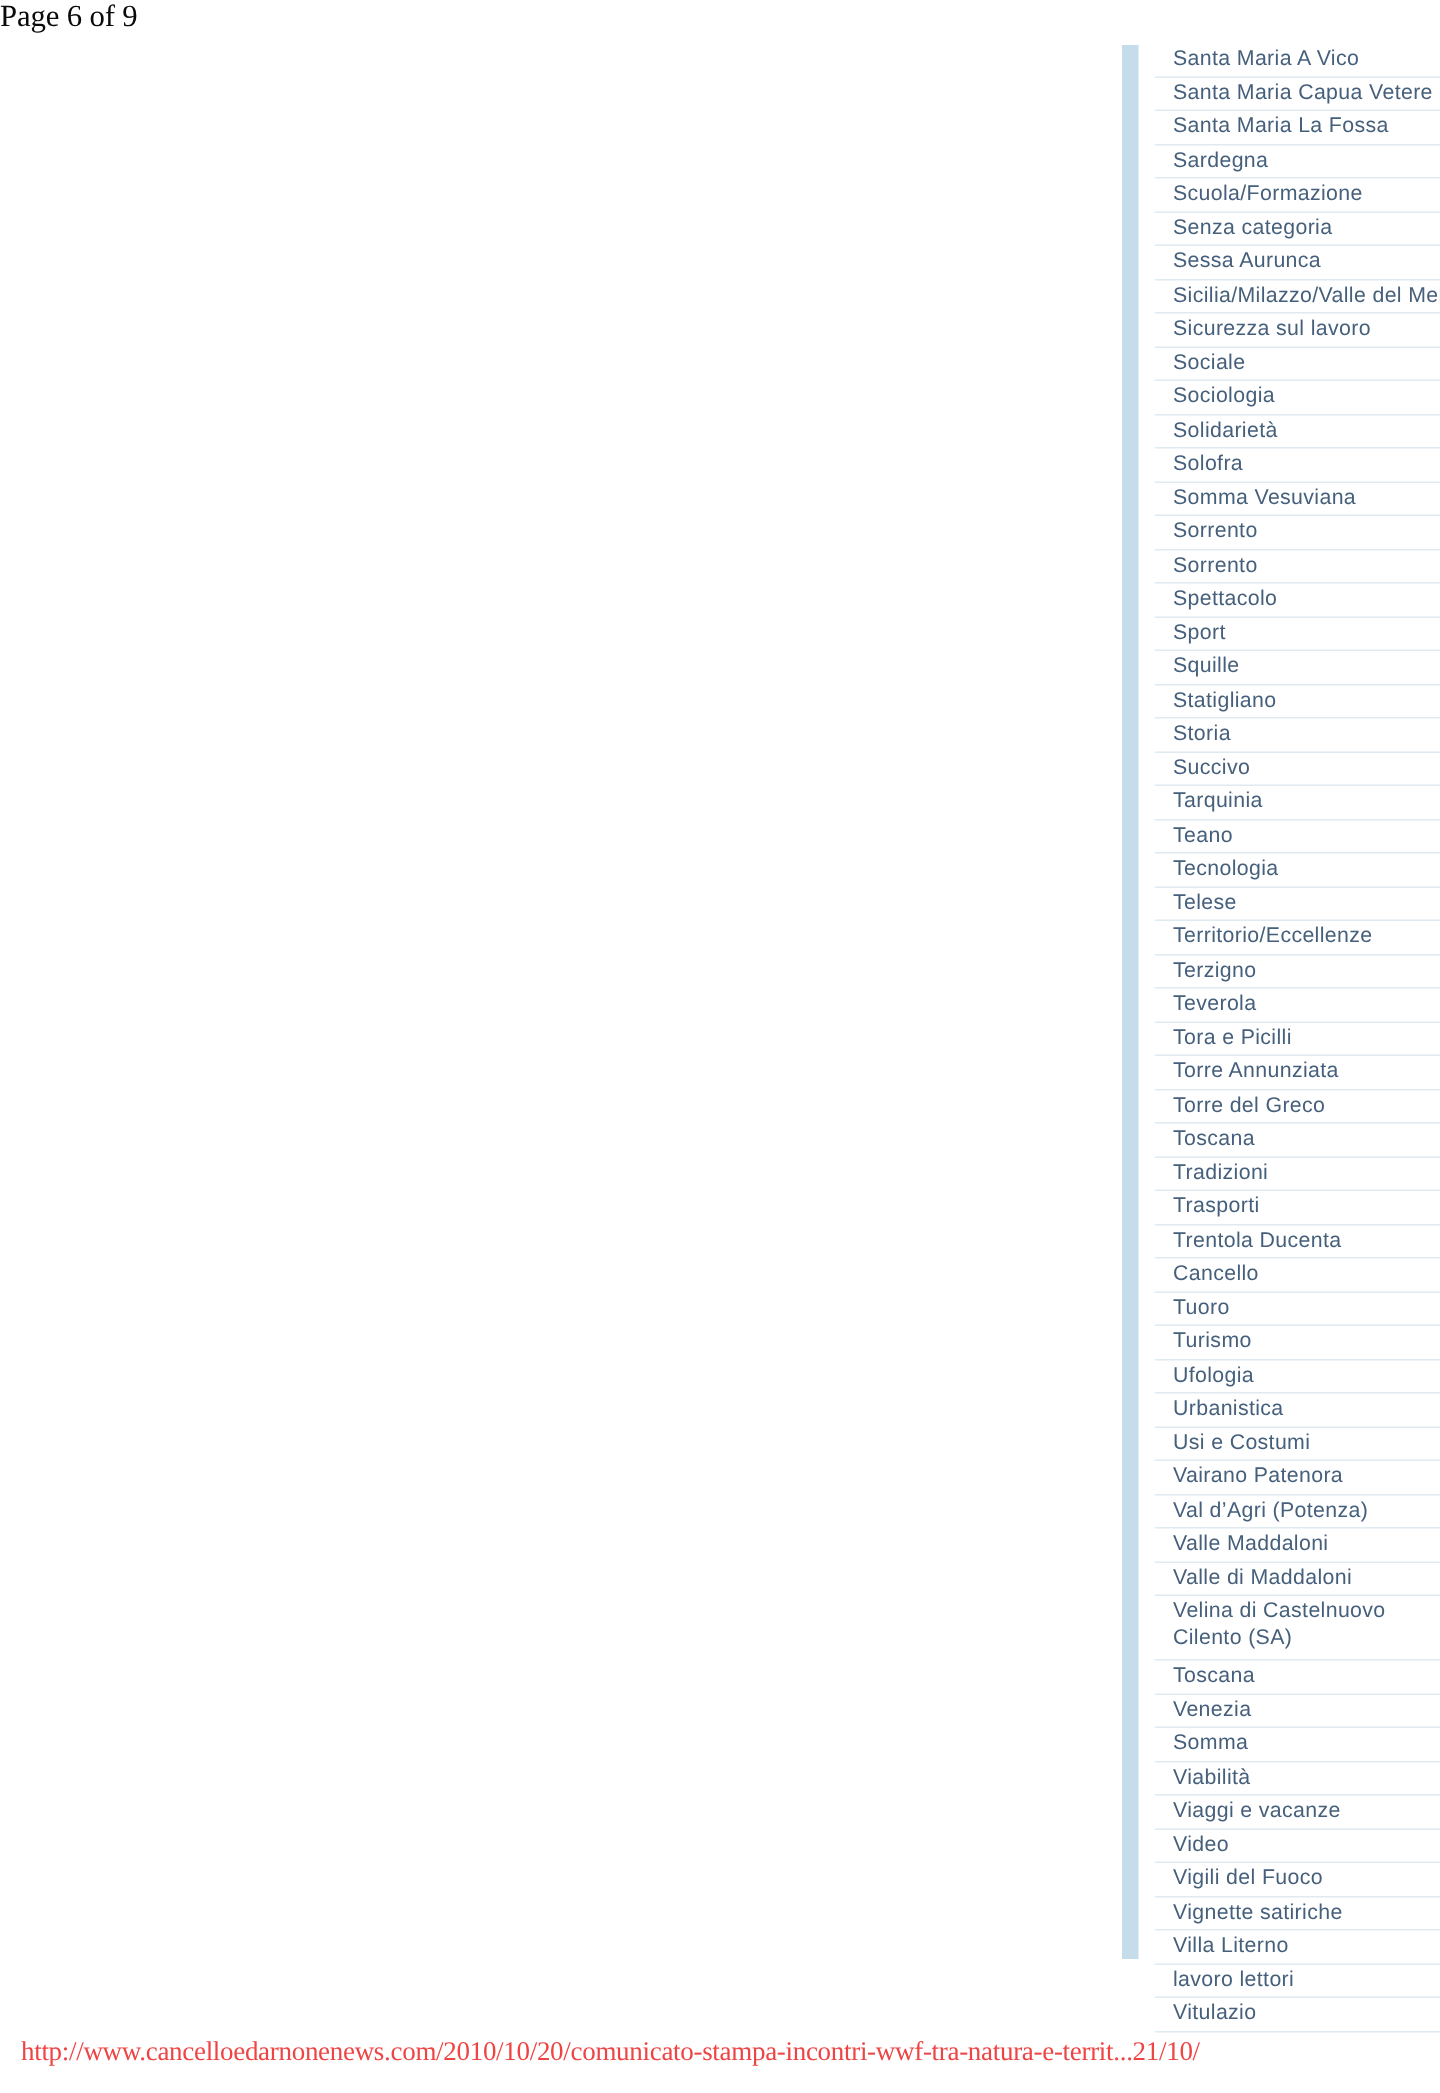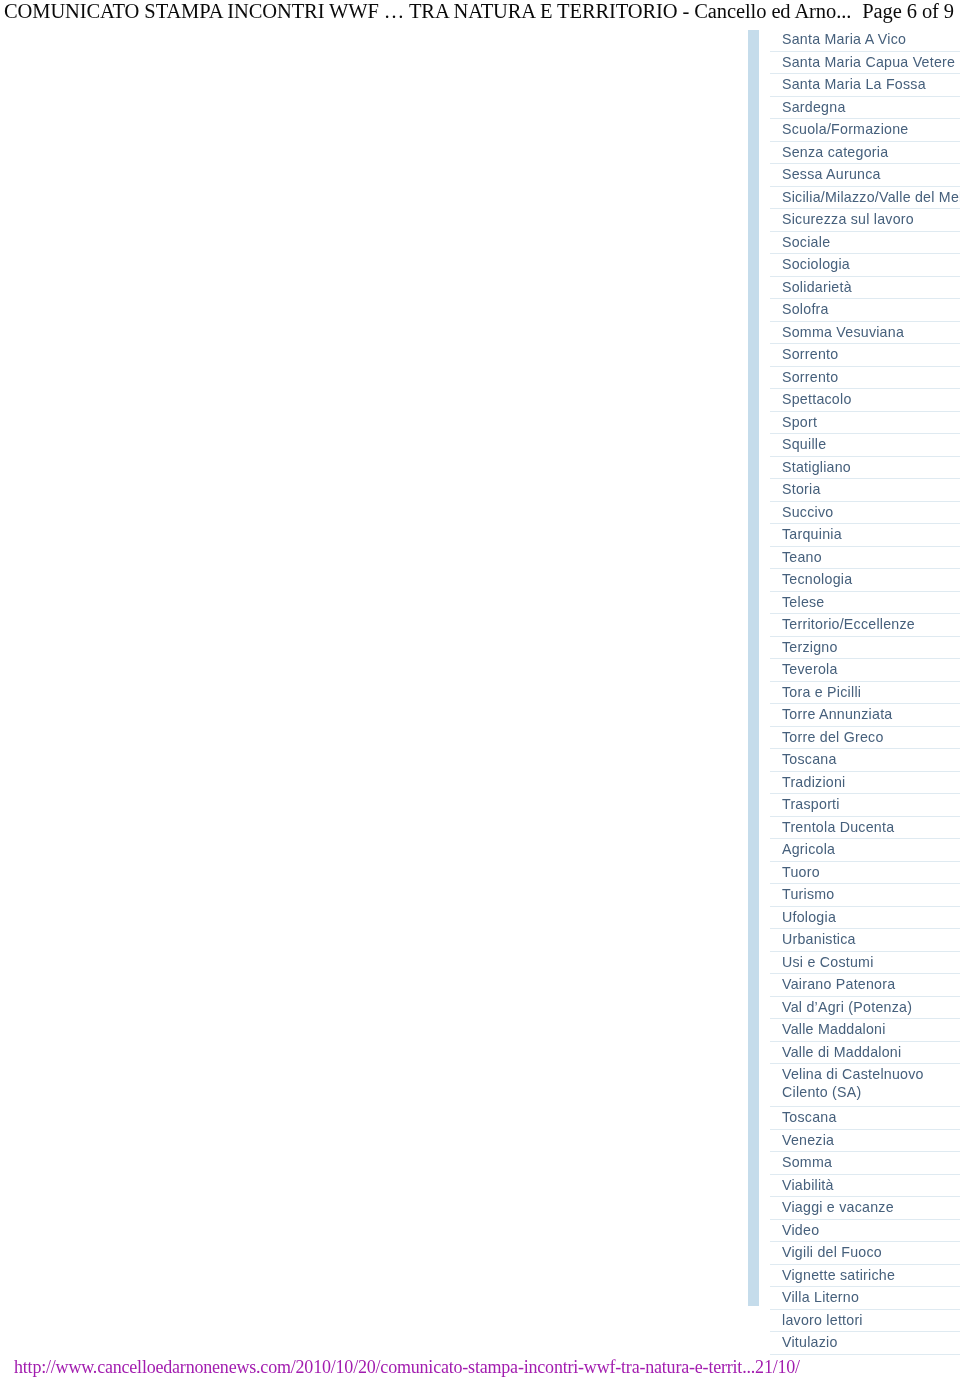--- a/index.html
+++ b/index.html
@@ -97,38 +97,37 @@
   .print-footer {
     position: absolute;
     bottom: 12px;
     left: 0px;
     width: 800px;
     height: 26px;
     display: flex;
     align-items: baseline;
     font-family: "Liberation Serif", serif;
     font-size: 18px;
-    color: #a21caf;
+    color: #ef4444;
     white-space: nowrap;
     overflow: hidden;
   }
   .print-footer .footer-url {
     padding-left: 14px;
     letter-spacing: -0.2px;
   }
   .print-footer .footer-date {
     padding-right: 8px;
     letter-spacing: -0.2px;
   }
 </style>
 </head>
 <body style="background: rgb(255, 255, 255);">
 
 <div class="print-header">
-  <span class="doc-title">COMUNICATO STAMPA INCONTRI WWF … TRA NATURA E TERRITORIO - Cancello ed Arno...</span>
   <span class="page-number">Page 6 of 9</span>
 </div>
 
 <div class="page-body">
 
   <div class="sidebar-rail" style="background: rgb(197, 220, 235);"></div>
 
   <ul class="category-list" id="category-list">
       <li class="category-item" style="color: rgb(70, 96, 124); border-bottom-color: rgb(223, 234, 241);"><span>Santa Maria A Vico</span></li>
       <li class="category-item" style="color: rgb(70, 96, 124); border-bottom-color: rgb(223, 234, 241);"><span>Santa Maria Capua Vetere</span></li>
@@ -159,21 +158,21 @@
       <li class="category-item" style="color: rgb(70, 96, 124); border-bottom-color: rgb(223, 234, 241);"><span>Territorio/Eccellenze</span></li>
       <li class="category-item" style="color: rgb(70, 96, 124); border-bottom-color: rgb(223, 234, 241);"><span>Terzigno</span></li>
       <li class="category-item" style="color: rgb(70, 96, 124); border-bottom-color: rgb(223, 234, 241);"><span>Teverola</span></li>
       <li class="category-item" style="color: rgb(70, 96, 124); border-bottom-color: rgb(223, 234, 241);"><span>Tora e Picilli</span></li>
       <li class="category-item" style="color: rgb(70, 96, 124); border-bottom-color: rgb(223, 234, 241);"><span>Torre Annunziata</span></li>
       <li class="category-item" style="color: rgb(70, 96, 124); border-bottom-color: rgb(223, 234, 241);"><span>Torre del Greco</span></li>
       <li class="category-item" style="color: rgb(70, 96, 124); border-bottom-color: rgb(223, 234, 241);"><span>Toscana</span></li>
       <li class="category-item" style="color: rgb(70, 96, 124); border-bottom-color: rgb(223, 234, 241);"><span>Tradizioni</span></li>
       <li class="category-item" style="color: rgb(70, 96, 124); border-bottom-color: rgb(223, 234, 241);"><span>Trasporti</span></li>
       <li class="category-item" style="color: rgb(70, 96, 124); border-bottom-color: rgb(223, 234, 241);"><span>Trentola Ducenta</span></li>
-      <li class="category-item" style="color: rgb(70, 96, 124); border-bottom-color: rgb(223, 234, 241);"><span>Agricola</span></li>
+      <li class="category-item" style="color: rgb(70, 96, 124); border-bottom-color: rgb(223, 234, 241);"><span>Cancello</span></li>
       <li class="category-item" style="color: rgb(70, 96, 124); border-bottom-color: rgb(223, 234, 241);"><span>Tuoro</span></li>
       <li class="category-item" style="color: rgb(70, 96, 124); border-bottom-color: rgb(223, 234, 241);"><span>Turismo</span></li>
       <li class="category-item" style="color: rgb(70, 96, 124); border-bottom-color: rgb(223, 234, 241);"><span>Ufologia</span></li>
       <li class="category-item" style="color: rgb(70, 96, 124); border-bottom-color: rgb(223, 234, 241);"><span>Urbanistica</span></li>
       <li class="category-item" style="color: rgb(70, 96, 124); border-bottom-color: rgb(223, 234, 241);"><span>Usi e Costumi</span></li>
       <li class="category-item" style="color: rgb(70, 96, 124); border-bottom-color: rgb(223, 234, 241);"><span>Vairano Patenora</span></li>
       <li class="category-item" style="color: rgb(70, 96, 124); border-bottom-color: rgb(223, 234, 241);"><span>Val d’Agri (Potenza)</span></li>
       <li class="category-item" style="color: rgb(70, 96, 124); border-bottom-color: rgb(223, 234, 241);"><span>Valle Maddaloni</span></li>
       <li class="category-item" style="color: rgb(70, 96, 124); border-bottom-color: rgb(223, 234, 241);"><span>Valle di Maddaloni</span></li>
       <li class="category-item wrap" style="color: rgb(70, 96, 124); border-bottom-color: rgb(223, 234, 241);"><span>Velina di Castelnuovo Cilento (SA)</span></li>

